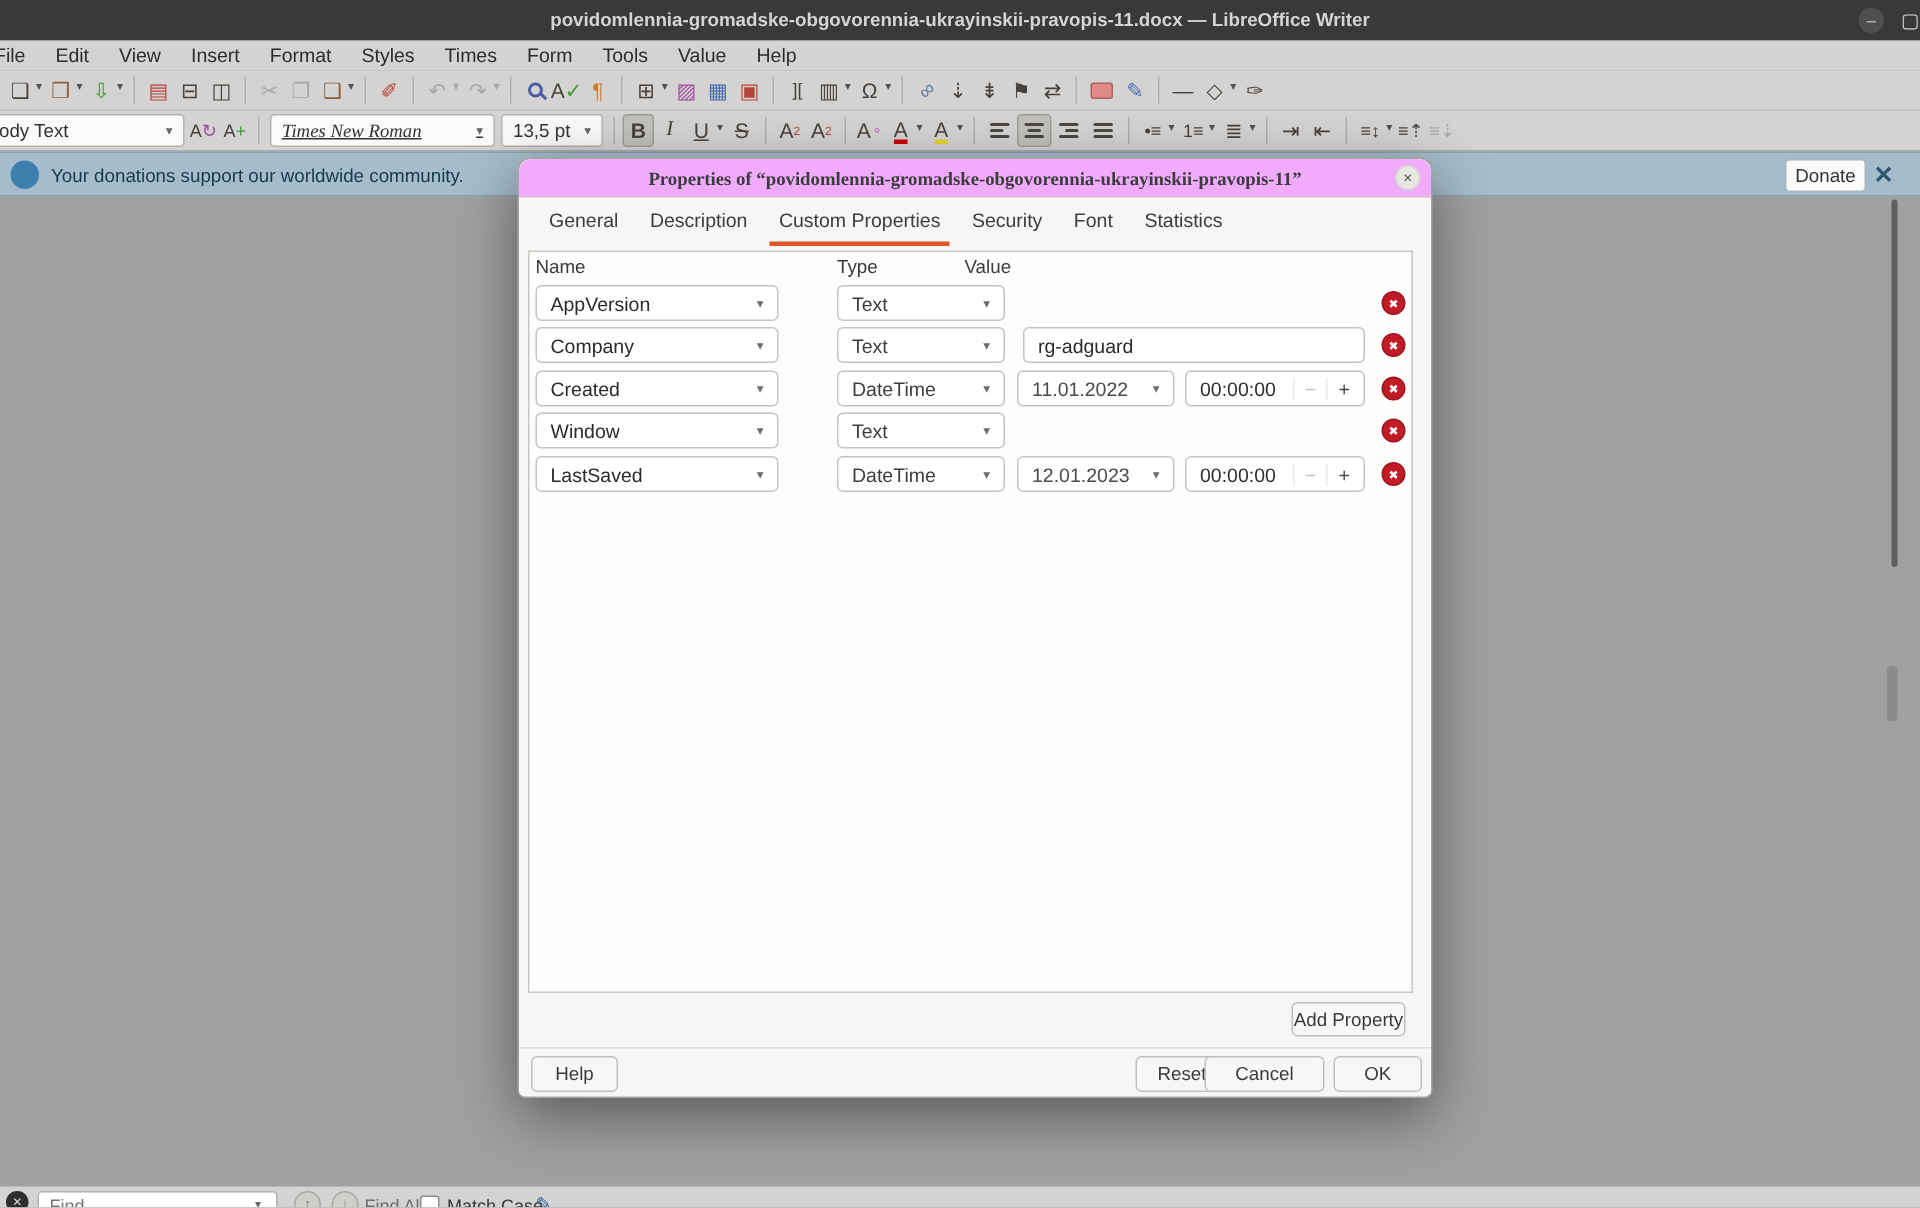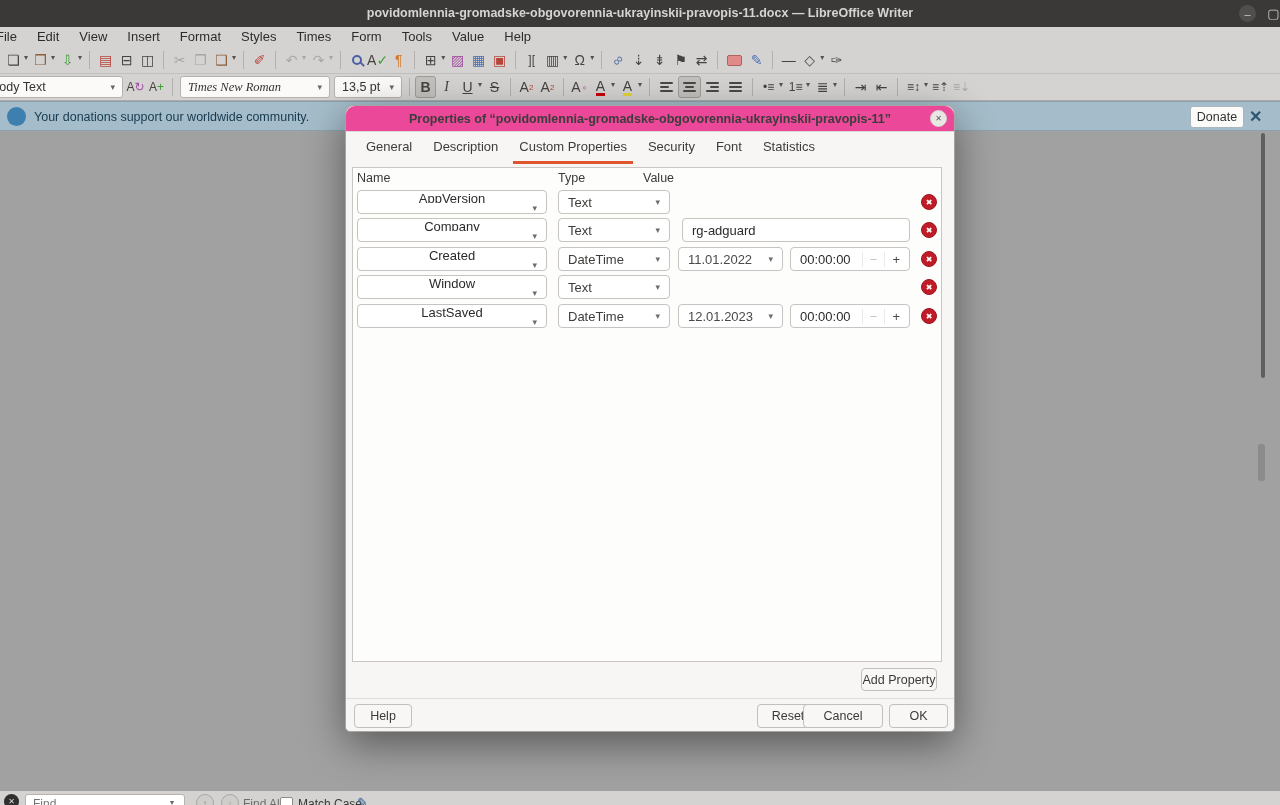--- a/index.html
+++ b/index.html
@@ -31,21 +31,21 @@
   .c-red { color:#b5443a !important; } .c-green { color:#3f9c35 !important; }
   .c-blue { color:#4a6fb5 !important; } .c-purple { color:#a04ca0 !important; }
   .c-orange { color:#d17b2f !important; } .c-brown { color:#8b5e3c !important; }
   .c-steel { color:#5b7aa5 !important; }
   .rot45 { transform:rotate(-45deg); }
   .active-btn { background:#c3c1be; border:1px solid #9f9d9a; border-radius:3px; }
   .tcombo { display:flex; align-items:center; background:#fbfaf9; border:1px solid #b5b2af; border-radius:3px; height:22px; padding:0 7px; font-size:12.5px; color:#333; position:relative; margin:0 2px; }
   .tcombo .cchev { margin-left:auto; font-size:9px; color:#666; padding-left:8px; }
   .style-combo { width:134px; margin-left:-14px; overflow:hidden; }
   .style-combo .cv { margin-left:-6px; white-space:nowrap; }
-  .font-combo { width:150px; }
+  .font-combo { width:150px;text-decoration:underline; }
   .font-combo .cv { font-family:"Liberation Serif",serif; font-style:italic; }
   .size-combo { width:68px; }
   .bold-g { font-weight:bold; } .ital-g { font-style:italic; font-family:"Liberation Serif",serif; }
   .und-g { text-decoration:underline; } .strk-g { text-decoration:line-through; }
   .supsub { position:relative; }
   .supsub .mini { font-size:8px; color:#b5443a; }
   .supsub .mini.up { vertical-align:super; } .supsub .mini.dn { vertical-align:sub; }
   .ring { color:#c061cb; font-size:10px; margin-left:1px; }
   .fc-bar { border-bottom:3px solid #cc0000; line-height:14px; }
   .hl-bar { border-bottom:3px solid #e3d435; line-height:14px; }
@@ -79,33 +79,33 @@
   .find-input { position:absolute; left:25px; top:3px; width:160px; height:20px; border:1px solid #b5b2af; border-radius:3px; background:#fff; font-size:12px; padding:0 18px 0 7px; color:#333; font-family:"Liberation Sans",sans-serif; }
   .fb-chev { position:absolute; left:170px; top:7px; font-size:8px; color:#666; }
   .fb-round { position:absolute; top:3px; width:18px; height:18px; border-radius:50%; background:#d0cecb; border:1px solid #a9a7a5; color:#8a8886; font-size:10px; display:flex; align-items:center; justify-content:center; }
   .fb-label { position:absolute; top:6px; font-size:12px; color:#6f6d6b; }
   .fb-check { position:absolute; left:280px; top:6px; width:13px; height:13px; background:#fff; border:1px solid #8f8d8b; border-radius:2px; }
   .fb-mc { color:#3a3836; }
   .fb-nav { position:absolute; left:357px; top:4px; font-size:13px; color:#2a6099; }
 
   
   .dialog { position:absolute; left:345px; top:105px; width:610px; height:627px; background:#f7f6f4; border:1px solid #a7a4a1; border-radius:9px 9px 5px 5px; box-shadow:0 12px 40px rgba(0,0,0,0.45); z-index:10; }
-  .dlg-titlebar { position:absolute; top:0; left:0; right:0; height:26px; background:#ec4899; border-bottom:1px solid #dcd9d6; border-radius:9px 9px 0 0; }
+  .dlg-titlebar { position:absolute; top:0; left:0; right:0; height:26px; background:#f0abfc; border-bottom:1px solid #dcd9d6; border-radius:9px 9px 0 0;font-family:Liberation Serif, serif; }
   .dlg-title { position:absolute; left:0; right:0; top:6px; text-align:center; font-size:12.5px; font-weight:600; color:#3c3c3c; }
   .dlg-close { position:absolute; right:7px; top:4px; width:17px; height:17px; border-radius:50%; background:#e9e7e4; border:1px solid #d4d1ce; color:#5a5a5a; font-size:8px; display:flex; align-items:center; justify-content:center; }
   .tabs { position:absolute; top:26px; left:0; right:0; height:32px; display:flex; align-items:stretch; padding-left:14px; }
   .tab { font-size:13px; color:#3c3c3c; display:flex; align-items:center; padding:0 6px; margin-right:9px; border-bottom:3px solid transparent; }
   .tab.active { border-bottom-color:#e0552b; }
   .panel { position:absolute; left:6px; top:61px; width:590px; height:495px; background:#fdfdfc; border:1px solid #c8c5c2; }
   .col-hdr { position:absolute; top:3px; font-size:12.5px; color:#3a3a3a; }
   .prow { position:absolute; left:0; right:0; height:24px; }
   .fld { position:absolute; height:24px; background:#fff; border:1px solid #c6c3c0; border-radius:4px; display:flex; align-items:center; font-size:13px; color:#2b2b2b; padding:0 9px; }
   .fld .cval { white-space:nowrap; overflow:hidden; }
   .fld .cchev2 { margin-left:auto; font-size:9px; color:#6e6c6a; }
-  .f-name { left:4px; width:190px;flex-direction:column; }
+  .f-name { left:4px; width:162px; }
   .f-type { left:205px; width:112px; color:#3f3d3b; }
   .f-val  { left:329px; width:228px; }
   .f-date { left:325px; width:105px; color:#4c4a48; }
   .f-time { left:437px; width:120px; padding-right:5px; }
   .f-time .sp-min { margin-left:auto; color:#c5c2bf; font-size:13px; padding:0 7px; border-left:1px solid #eceae8; }
   .f-time .sp-plus { color:#4a4846; font-size:13px; padding:0 4px 0 7px; border-left:1px solid #eceae8; }
   .del { position:absolute; right:4px; top:4px; width:16px; height:16px; border-radius:50%; background:#c01c28; border:1px solid #9c1620; color:#fff; font-size:8px; display:flex; align-items:center; justify-content:center; }
   .btn { position:absolute; background:#f8f7f6; border:1px solid #c2bfbc; border-radius:4px; font-size:12.5px; color:#3a3a3a; display:flex; align-items:center; justify-content:center; }
   .add-prop { right:17px; top:562px; width:76px; height:23px;text-align:center; }
   .dlg-sep { position:absolute; left:0; right:0; top:592px; height:1px; background:#dedbd8; }

